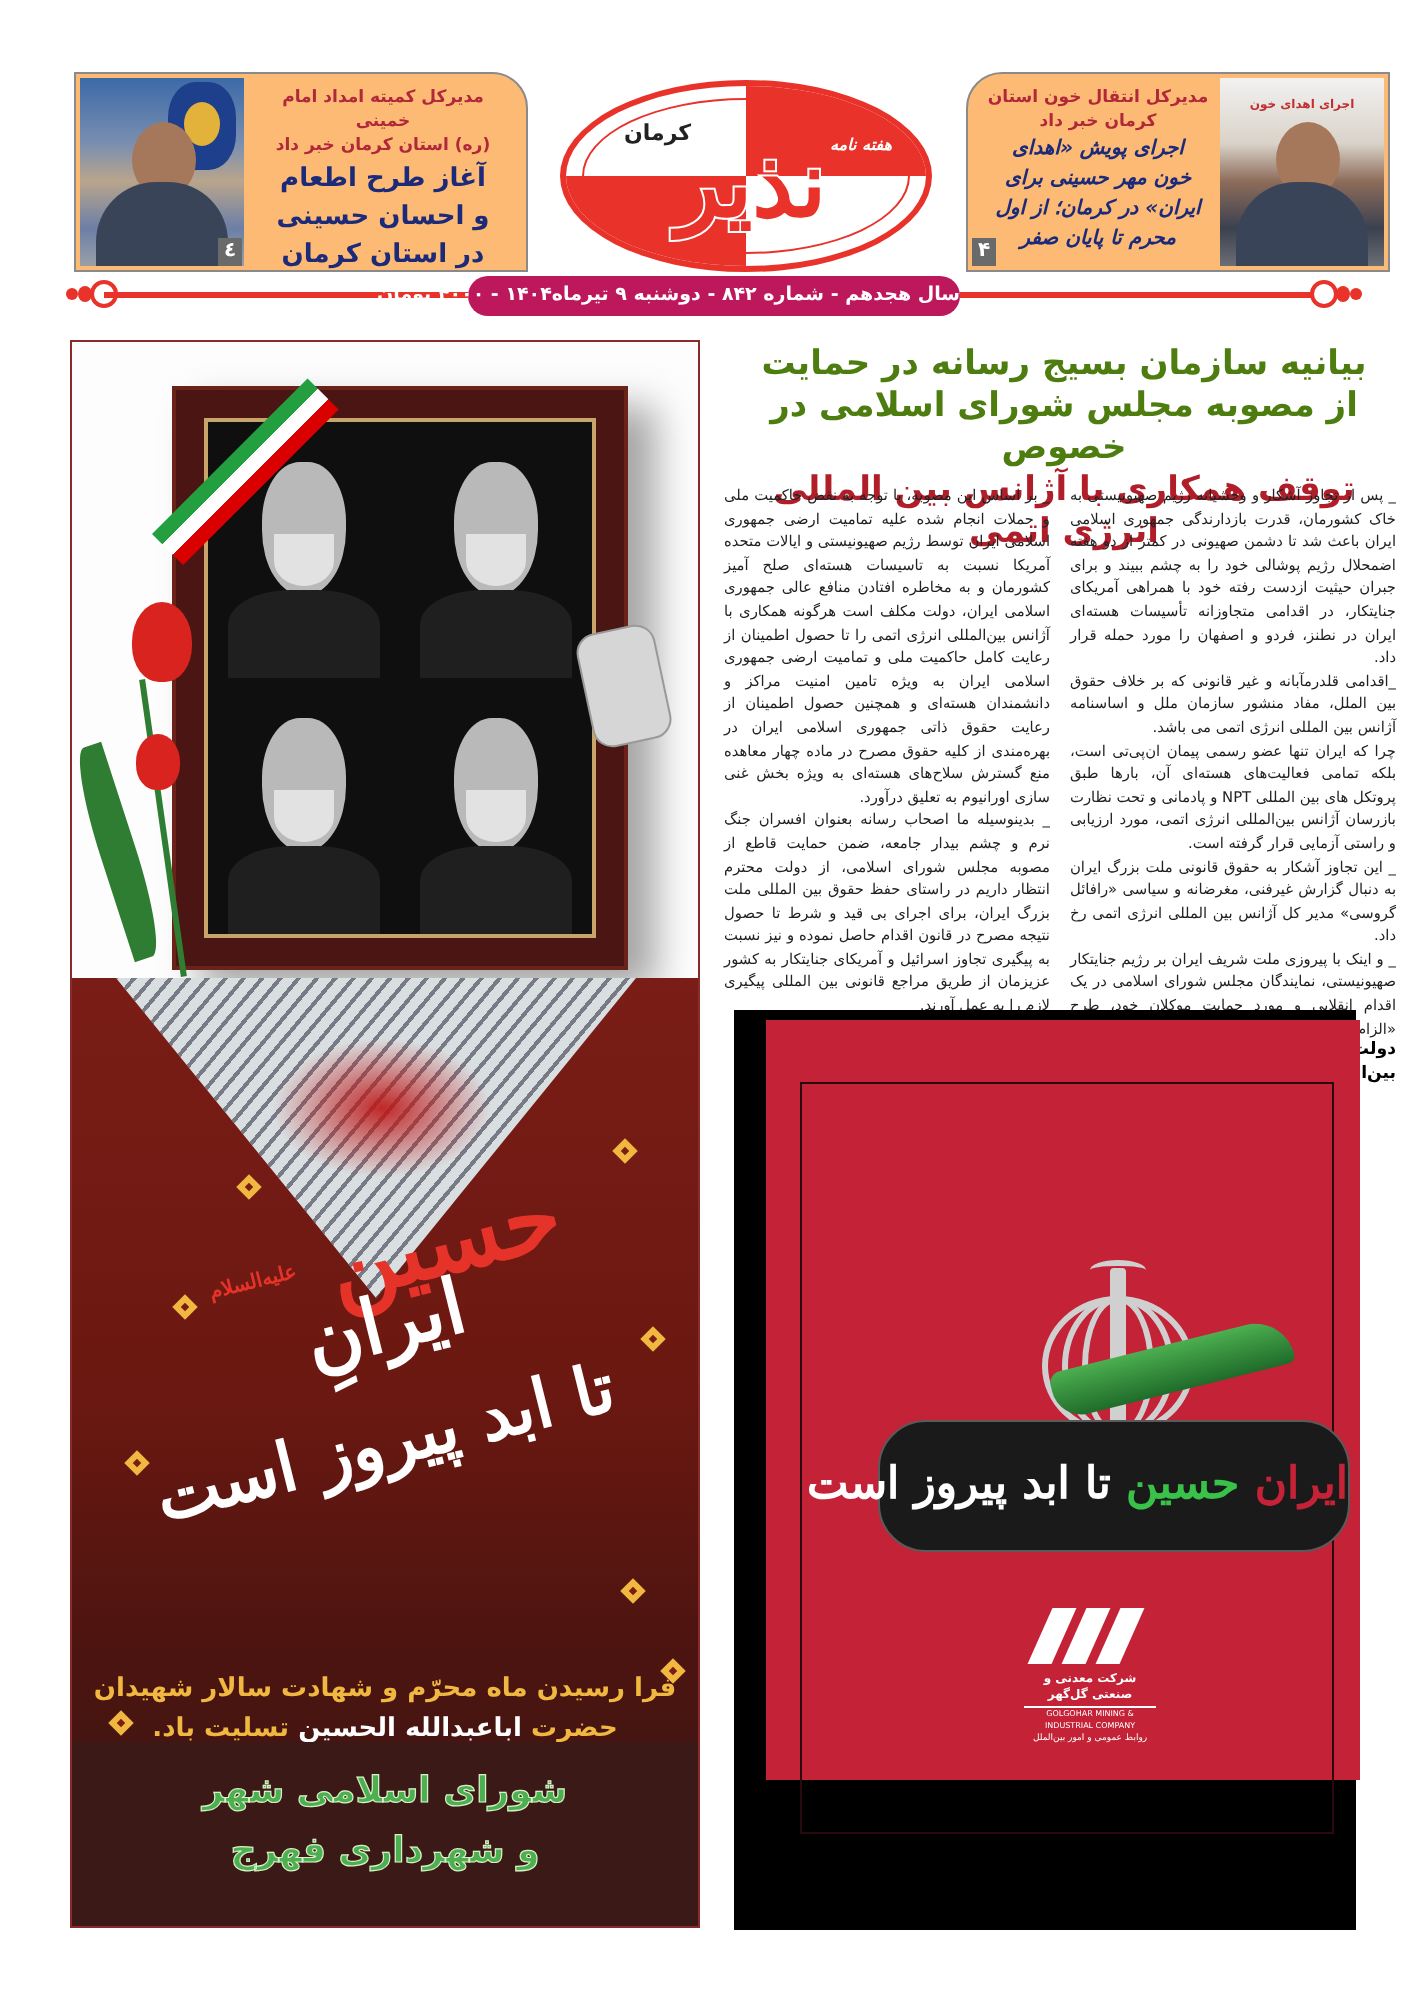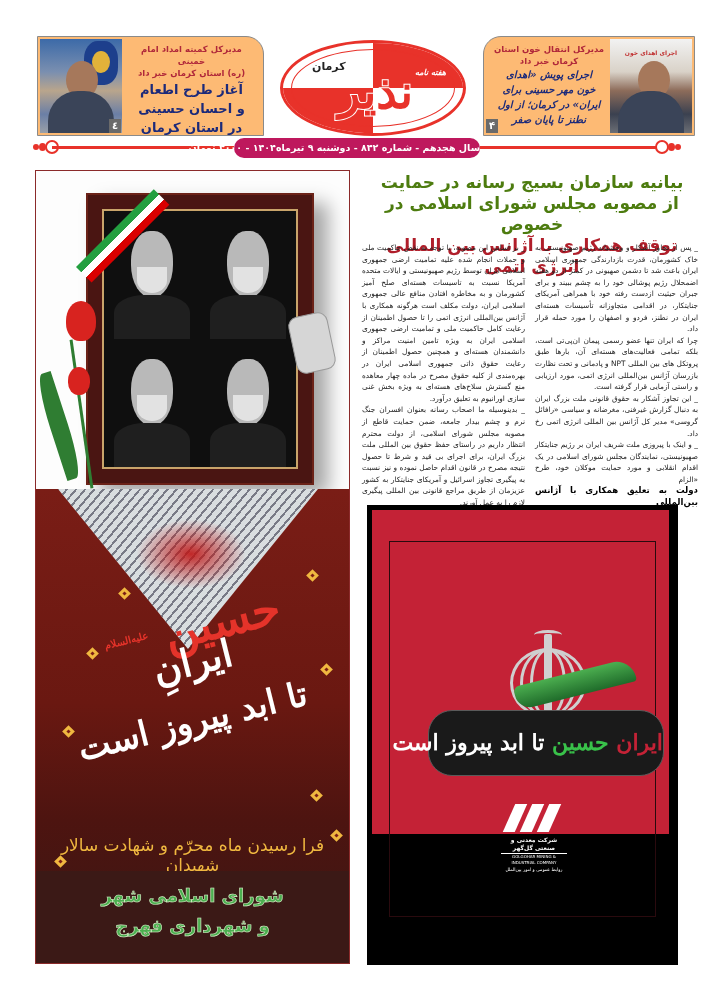--- a/index.html
+++ b/index.html
@@ -106,29 +106,29 @@
     clip-path: polygon(0 0, 100% 0, 50% 100%); }
   .blood { position: absolute; left: 100px; top: 30px; width: 110px; height: 70px; border-radius: 50%;
     background: radial-gradient(ellipse, rgba(190,20,20,0.9), rgba(190,20,20,0) 70%); }
   .diamond { position: absolute; width: 9px; height: 9px; background: #f0b840; transform: rotate(45deg); }
   .diamond::after { content:""; position:absolute; inset:3px; background:#7a1d16; }
   .calli { position: absolute; left: 0; right: 0; text-align: center; font-family: "DejaVu Serif", serif; font-weight: bold; }
   .calli.hussein { top: 112px; font-size: 46px; color: #e5332a; transform: rotate(-14deg); }
   .calli.iran { top: 150px; font-size: 38px; color: #fff; transform: rotate(-14deg); }
   .calli.forever { top: 212px; font-size: 34px; color: #fff; transform: rotate(-14deg); }
   .calli .salaam { font-size: 10px; color: #e5332a; vertical-align: super; }
-  .condolence { position: absolute; left: 0; right: 0; top: 346px; text-align: center; font-size: 17px; font-weight: normal; color: #f0b840; line-height: 20px; }
+  .condolence { position: absolute; left: 0; right: 0; top: 346px; text-align: center; font-size: 13px; font-weight: bold; color: #f0b840; line-height: 20px; }
   .condolence .w { color: #fff; }
   .sponsor-band { position: absolute; left: 0; right: 0; bottom: 0; height: 92px; background: #3b1916; }
   .sponsor { position: absolute; left: 0; right: 0; top: 10px; text-align: center; font-size: 18px; font-weight: bold; color: #4caf50;
     line-height: 30px; -webkit-text-stroke: 0.6px #d8f0c8; }
 
   
   .poster-b { position: absolute; left: 367px; top: 505px; width: 311px; height: 460px; background: #000; }
-  .poster-b .red { position: absolute; left: 5px; top: 5px; width: 297px; height: 324px; background: #c42236; }
+  .poster-b .red { position: absolute; left: 16px; top: 5px; width: 297px; height: 380px; background: #c42236; }
   .poster-b .inner { position: absolute; left: 17px; top: 31px; width: 267px; height: 376px; border: 1px solid #2a0a0e; }
   .emblem-big { position: absolute; left: 116px; top: 92px; width: 84px; height: 84px; }
   .emblem-big .arc { position: absolute; border: 3px solid #cfcfcf; border-radius: 50%; top: 14px; height: 70px; }
   .emblem-big .a1 { left: 4px; width: 76px; }
   .emblem-big .a2 { left: 14px; width: 56px; }
   .emblem-big .a3 { left: 24px; width: 36px; }
   .emblem-big .sword { position: absolute; left: 38px; top: 0; width: 8px; height: 84px; background: #d0d0d0; border-radius: 2px; }
   .emblem-big .crown { position: absolute; left: 28px; top: -4px; width: 28px; height: 10px; border-top: 3px solid #d0d0d0; border-radius: 50% 50% 0 0; }
   .green-scarf { position: absolute; left: 124px; top: 130px; width: 122px; height: 24px; background: linear-gradient(180deg, #4caf50, #1f6b2a);
     border-radius: 12px 40px 8px 30px; transform: rotate(-14deg); }
@@ -177,21 +177,21 @@
   <div class="name">نذیر</div>
 </div>
 
 <div class="teaser right">
   <div class="txt">
     <div class="kicker">مدیرکل انتقال خون استان</div>
     <div class="kicker">کرمان خبر داد</div>
     <div class="headline">اجرای پویش «اهدای</div>
     <div class="headline">خون مهر حسینی برای</div>
     <div class="headline">ایران» در کرمان؛ از اول</div>
-    <div class="headline">نطنز تا پایان صفر</div>
+    <div class="headline">محرم تا پایان صفر</div>
   </div>
   <div class="photo">
     <div class="sign">اجرای اهدای خون</div>
     <div class="head"></div>
     <div class="torso"></div>
   </div>
   <div class="page-num">۴</div>
 </div>
 
 <div class="dot l1"></div>
@@ -206,20 +206,21 @@
 
 <div class="article-title">
   <div class="l">بیانیه سازمان بسیج رسانه در حمایت</div>
   <div class="l">از مصوبه مجلس شورای اسلامی در خصوص</div>
   <div class="l red">توقف همکاری با آژانس بین المللی انرژی اتمی</div>
 </div>
 
 <div class="cols">
   <div class="col right">
     <p>_ پس از تجاوز آشکار و وحشیانه رژیم صهیونیستی به خاک کشورمان، قدرت بازدارندگی جمهوری اسلامی ایران باعث شد تا دشمن صهیونی در کمتر از دو هفته اضمحلال رژیم پوشالی خود را به چشم ببیند و برای جبران حیثیت ازدست رفته خود با همراهی آمریکای جنایتکار، در اقدامی متجاوزانه تأسیسات هسته‌ای ایران در نطنز، فردو و اصفهان را مورد حمله قرار داد.</p>
+    <p>_اقدامی قلدرمآبانه و غیر قانونی که بر خلاف حقوق بین الملل، مفاد منشور سازمان ملل و اساسنامه آژانس بین المللی انرژی اتمی می باشد.</p>
     <p>چرا که ایران تنها عضو رسمی پیمان ان‌پی‌تی است، بلکه تمامی فعالیت‌های هسته‌ای آن، بارها طبق پروتکل های بین المللی NPT و پادمانی و تحت نظارت بازرسان آژانس بین‌المللی انرژی اتمی، مورد ارزیابی و راستی آزمایی قرار گرفته است.</p>
     <p>_ این تجاوز آشکار به حقوق قانونی ملت بزرگ ایران به دنبال گزارش غیرفنی، مغرضانه و سیاسی «رافائل گروسی» مدیر کل آژانس بین المللی انرژی اتمی رخ داد.</p>
     <p>_ و اینک با پیروزی ملت شریف ایران بر رژیم جنایتکار صهیونیستی، نمایندگان مجلس شورای اسلامی در یک اقدام انقلابی و مورد حمایت موکلان خود، طرح «الزام</p>
     <p class="strong">دولت به تعلیق همکاری با آژانس بین‌المللی</p>
   </div>
   <div class="col left">
     <p>_ بر اساس این مصوبه، با توجه به نقض حاکمیت ملی و حملات انجام شده علیه تمامیت ارضی جمهوری اسلامی ایران توسط رژیم صهیونیستی و ایالات متحده آمریکا نسبت به تاسیسات هسته‌ای صلح آمیز کشورمان و به مخاطره افتادن منافع عالی جمهوری اسلامی ایران، دولت مکلف است هرگونه همکاری با آژانس بین‌المللی انرژی اتمی را تا حصول اطمینان از رعایت کامل حاکمیت ملی و تمامیت ارضی جمهوری اسلامی ایران به ویژه تامین امنیت مراکز و دانشمندان هسته‌ای و همچنین حصول اطمینان از رعایت حقوق ذاتی جمهوری اسلامی ایران در بهره‌مندی از کلیه حقوق مصرح در ماده چهار معاهده منع گسترش سلاح‌های هسته‌ای به ویژه بخش غنی سازی اورانیوم به تعلیق درآورد.</p>
     <p>_ بدینوسیله ما اصحاب رسانه بعنوان افسران جنگ نرم و چشم بیدار جامعه، ضمن حمایت قاطع از مصوبه مجلس شورای اسلامی، از دولت محترم انتظار داریم در راستای حفظ حقوق بین المللی ملت بزرگ ایران، برای اجرای بی قید و شرط تا حصول نتیجه مصرح در قانون اقدام حاصل نموده و نیز نسبت به پیگیری تجاوز اسرائیل و آمریکای جنایتکار به کشور عزیزمان از طریق مراجع قانونی بین المللی پیگیری لازم را به عمل آورند.</p>
   </div>
 </div>

